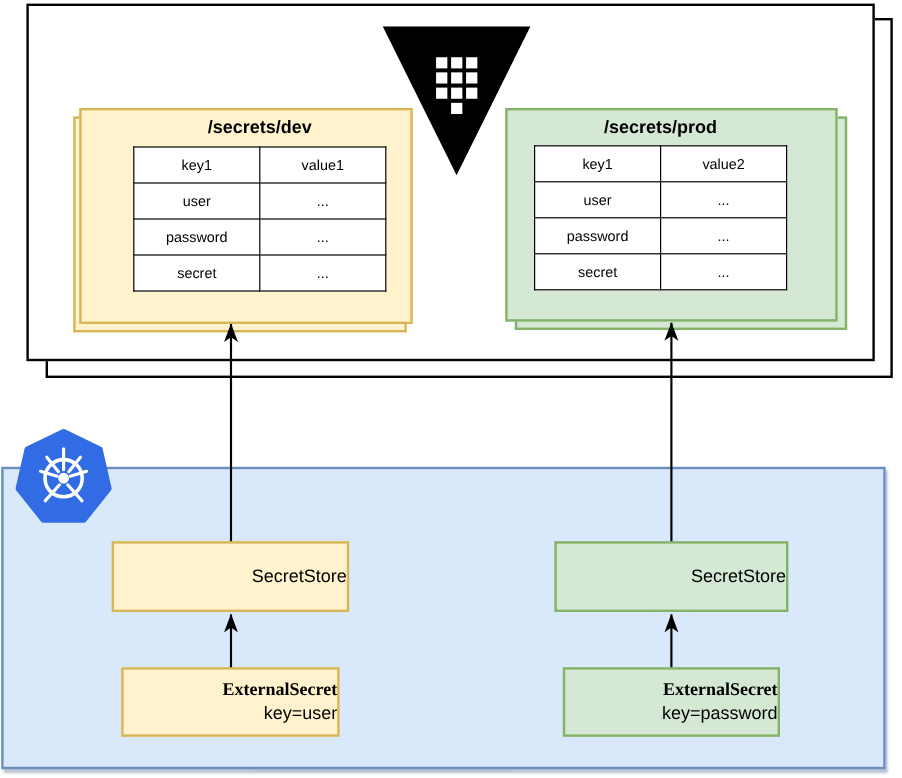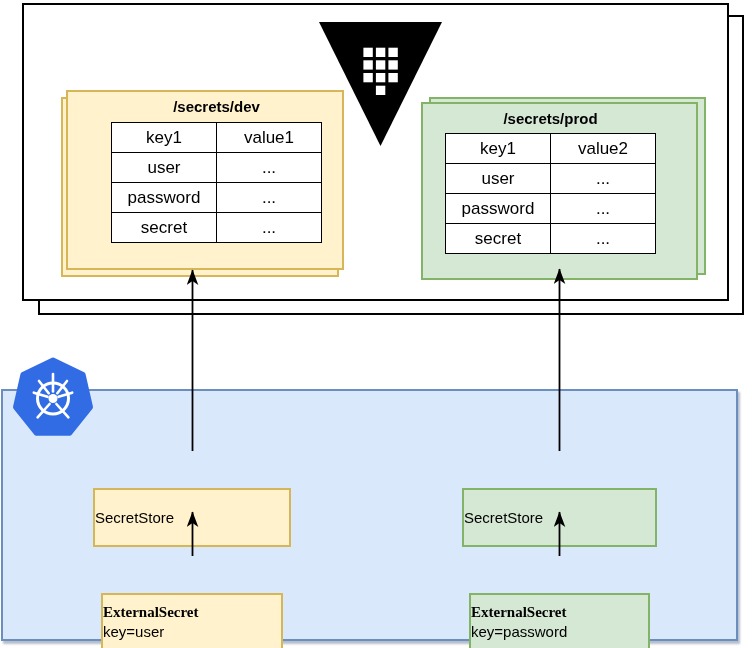--- a/index.html
+++ b/index.html
@@ -7,24 +7,24 @@
   .canvas{
     position:relative;width:752px;height:648px;overflow:hidden;
     font-family:"Liberation Sans","DejaVu Sans",sans-serif;color:#000;background:#fff;
   }
   .abs{position:absolute;}
   .vaultbox{background:#fff;border:2px solid #000;}
   .card{border:2px solid #d6b656;background:#fff2cc;}
   .card.green{border-color:#82b366;background:#d5e8d4;}
   .card-title{position:absolute;font-weight:bold;font-size:15px;text-align:center;line-height:18px;}
   table.kv{border-collapse:collapse;table-layout:fixed;background:#fff;position:absolute;}
-  table.kv td{border:1.5px solid #000;height:30px;padding:0;text-align:center;vertical-align:middle;font-size:17px;background:#fff;}
+  table.kv td{border:1.5px solid #000;height:30px;padding:0;text-align:center;vertical-align:middle;font-size:12px;background:#fff;}
   .k8sbox{background:#dae8fc;border:2px solid #6c8ebf;box-shadow:2px 3px 2px rgba(90,110,140,0.45);}
-  .node{display:flex;flex-direction:column;align-items:flex-start;justify-content:center;
-        text-align:center;font-size:15px;line-height:20px;border:2px solid;margin-top:37px;}
+  .node{display:flex;flex-direction:column;align-items:flex-end;justify-content:center;
+        text-align:center;font-size:15px;line-height:20px;border:2px solid;}
   .node.yellow{background:#fff2cc;border-color:#d6b656;}
   .node.green{background:#d5e8d4;border-color:#82b366;}
   .node .bold{font-weight:bold;font-family:Liberation Serif, serif;}
   svg.overlay{position:absolute;left:0;top:0;pointer-events:none;}
   .arrows{z-index:20;}
 </style>
 </head>
 <body>
 
 <div class="canvas">
@@ -67,21 +67,21 @@
         </tr>
         <tr>
           <td>secret</td>
           <td>...</td>
         </tr>
       </tbody>
     </table>
   </div>
 
   <div class="abs card green" style="left:429px;top:97px;width:277px;height:178px;"></div>
-  <div class="abs card green" style="left:421px;top:102px;width:277px;height:178px;">
+  <div class="abs card green" style="left:421px;top:90px;width:277px;height:178px;">
     <div class="card-title" style="left:22px;top:6px;width:211px;">/secrets/prod</div>
     <table class="kv" style="left:22px;top:29px;width:211px;">
       <tbody>
         <tr>
           <td>key1</td>
           <td>value2</td>
         </tr>
         <tr>
           <td>user</td>
           <td>...</td>

